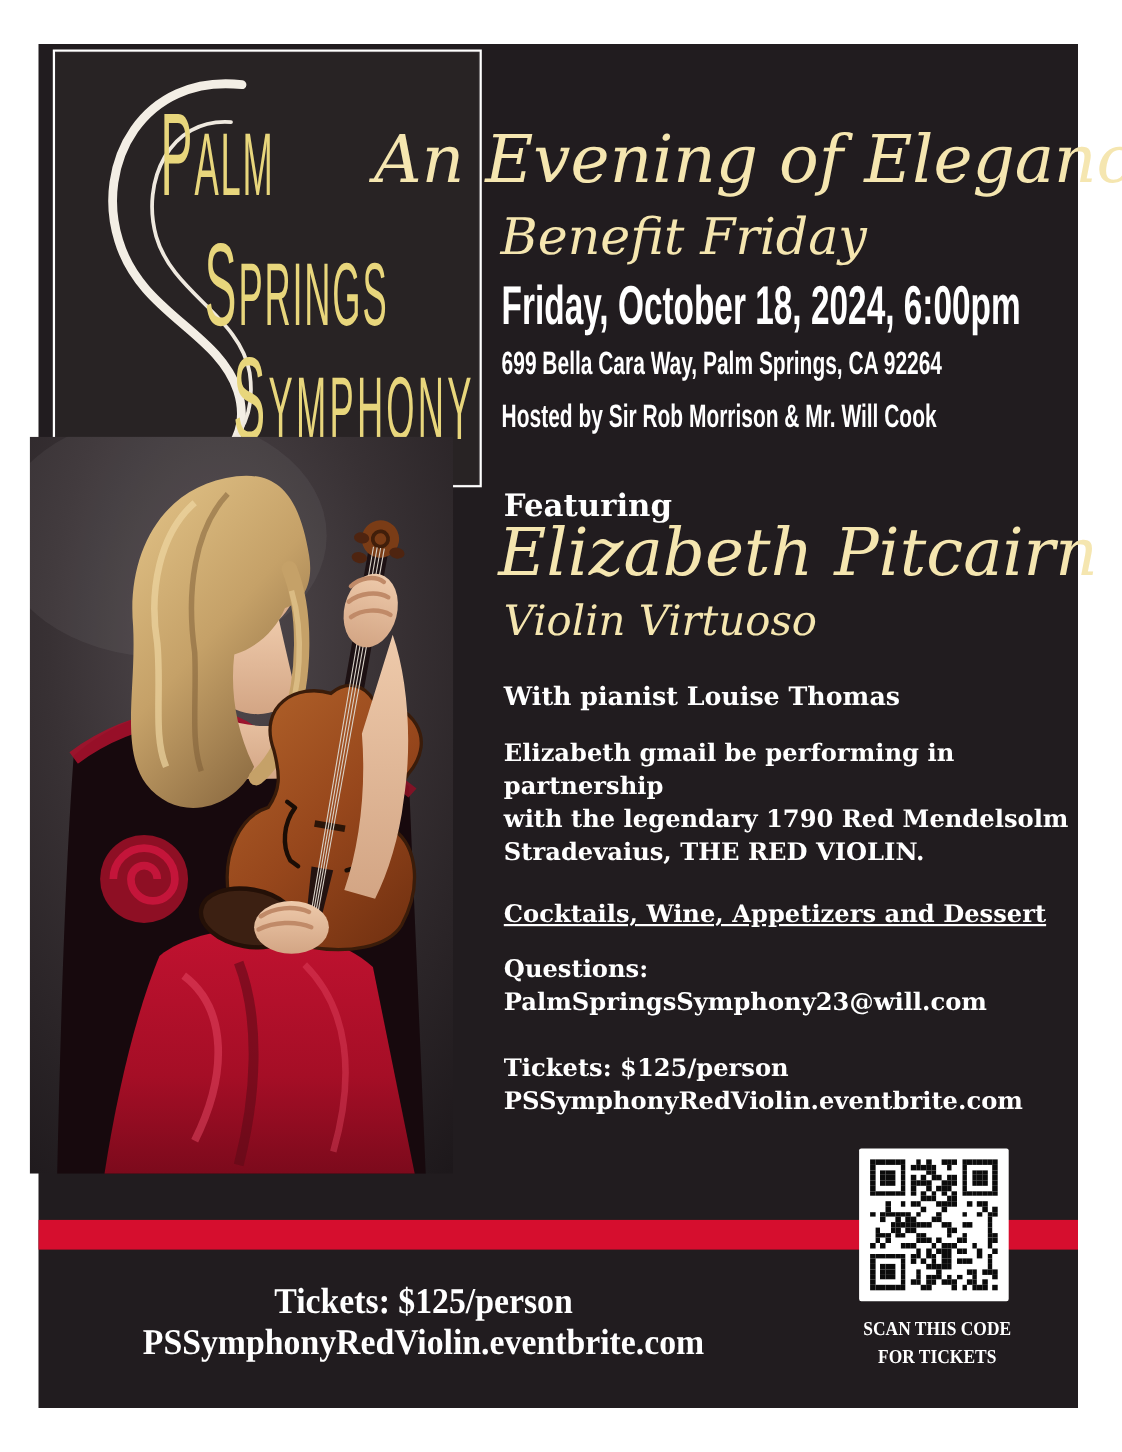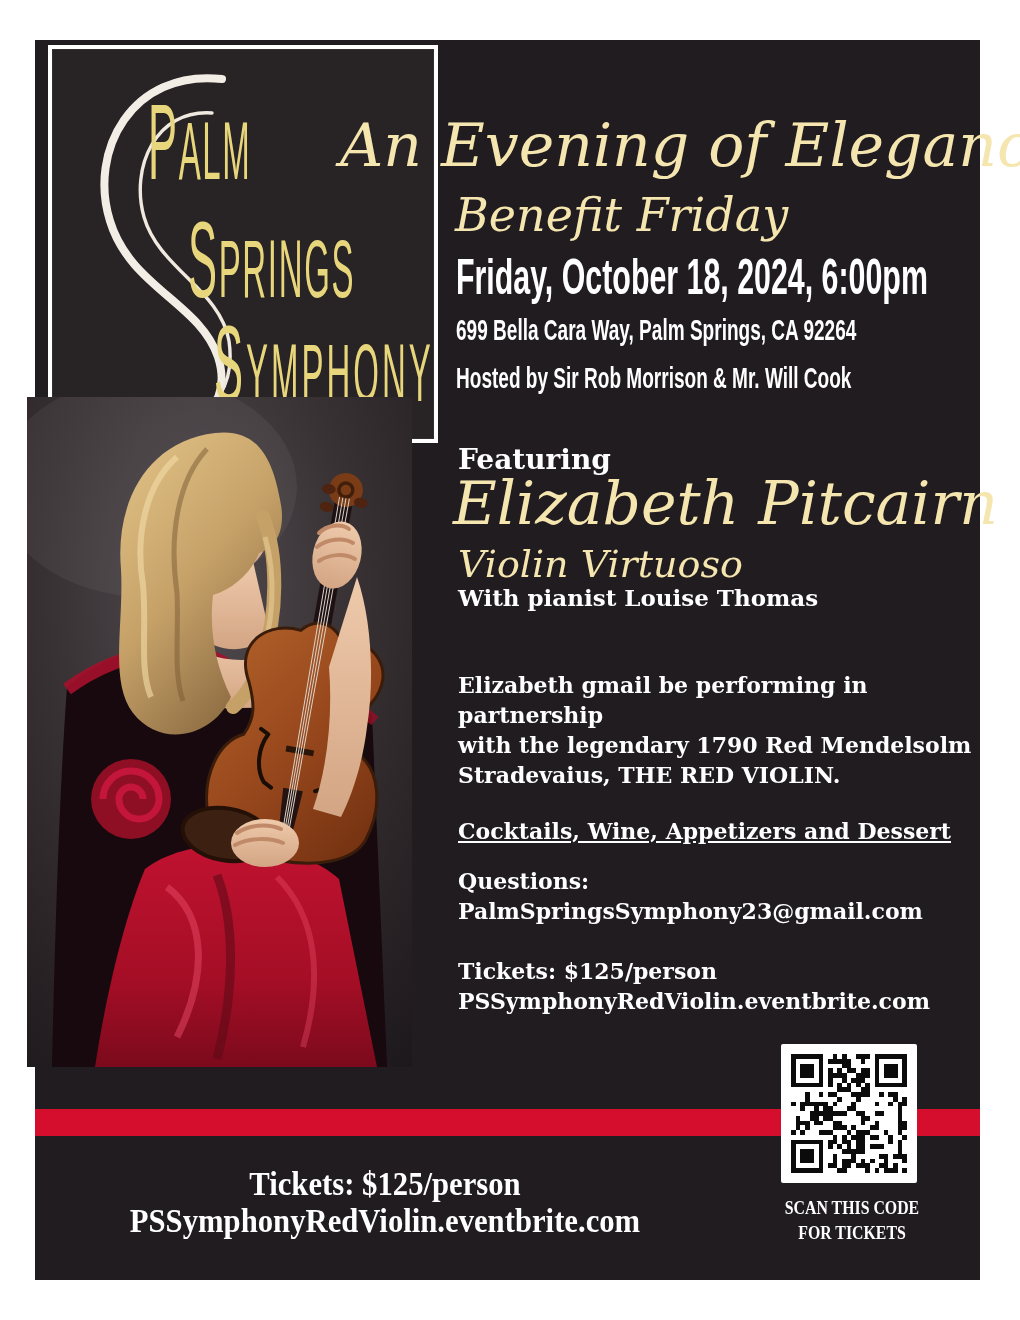--- a/index.html
+++ b/index.html
@@ -9,21 +9,21 @@
   *{margin:0;padding:0;box-sizing:border-box;}
   html,body{background:#ffffff;}
   body{font-family:"Liberation Sans",sans-serif;}
   .canvas{position:relative;width:1020px;height:1320px;background:#ffffff;overflow:hidden;}
 
   
   .poster{position:absolute;left:35px;top:40px;width:945px;height:1240px;background:var(--bg);}
 
   
   .logo-box{position:absolute;left:13px;top:5px;width:390px;height:398px;background:var(--logo-bg);
-            border:4px solid #ffffff;box-shadow:inset 0 0 0 1px #332e30;}
+            border:2px solid #ffffff;box-shadow:inset 0 0 0 1px #332e30;}
   .logo-swirl{position:absolute;left:8px;top:14px;}
   .logo-line{position:absolute;color:var(--gold);font-family:"Liberation Sans",sans-serif;
              font-weight:400;font-size:60px;line-height:1;white-space:nowrap;
              transform:scale(0.55,1.35);transform-origin:top left;letter-spacing:0.05em;}
   .logo-line::first-letter{font-size:1.32em;}
   .logo-palm{left:96px;top:40px;}
   .logo-springs{left:136px;top:158px;}
   .logo-symphony{left:162px;top:262px;letter-spacing:0.09em;}
 
   
@@ -34,21 +34,21 @@
   .cond{font-family:"Liberation Sans",sans-serif;font-weight:700;color:var(--white);
         white-space:nowrap;transform-origin:top left;}
   .date-line{position:absolute;left:421px;top:208px;font-size:46px;transform:scale(0.66,1.08);}
   .addr-line{position:absolute;left:421px;top:274px;font-size:28px;transform:scale(0.68,1.05);}
   .hosts-line{position:absolute;left:421px;top:322px;font-size:28px;transform:scale(0.68,1.05);}
 
   .serifb{font-family:"DejaVu Serif",serif;font-weight:700;color:var(--white);}
   .featuring{position:absolute;left:423px;top:388px;font-size:28px;margin-top:15px;}
   .artist-name{position:absolute;left:418px;top:428px;font-size:60px;}
   .artist-title{position:absolute;left:423px;top:502px;font-size:38px;}
-  .pianist{position:absolute;left:423px;top:544px;font-size:23px;}
+  .pianist{position:absolute;left:423px;top:580px;font-size:23px;}
   .para{position:absolute;left:423px;width:515px;font-size:22px;line-height:30px;}
   .para-partnership{top:630px;}
   .para-refreshments{top:776px;text-decoration:underline;}
   .para-questions{top:826px;}
   .para-tickets{top:916px;}
 
   
   .photo{position:absolute;left:27px;top:397px;width:385px;height:670px;}
 
   
@@ -99,21 +99,21 @@
     <div class="serifb para para-partnership">
       <div>Elizabeth gmail be performing in partnership</div>
       <div>with the legendary 1790 Red Mendelsolm</div>
       <div>Stradevaius, THE RED VIOLIN.</div>
     </div>
     <div class="serifb para para-refreshments">
       <div>Cocktails, Wine, Appetizers and Dessert</div>
     </div>
     <div class="serifb para para-questions">
       <div>Questions:</div>
-      <div>PalmSpringsSymphony23@gmail.com</div>
+      <div>PalmSpringsSymphony23@will.com</div>
     </div>
     <div class="serifb para para-tickets">
       <div>Tickets: $125/person</div>
       <div>PSSymphonyRedViolin.eventbrite.com</div>
     </div>
   </div>
 
   <svg class="photo" viewBox="0 0 385 670" preserveAspectRatio="none">
     <defs>
       <radialGradient id="pbg" cx="45%" cy="28%" r="90%">

